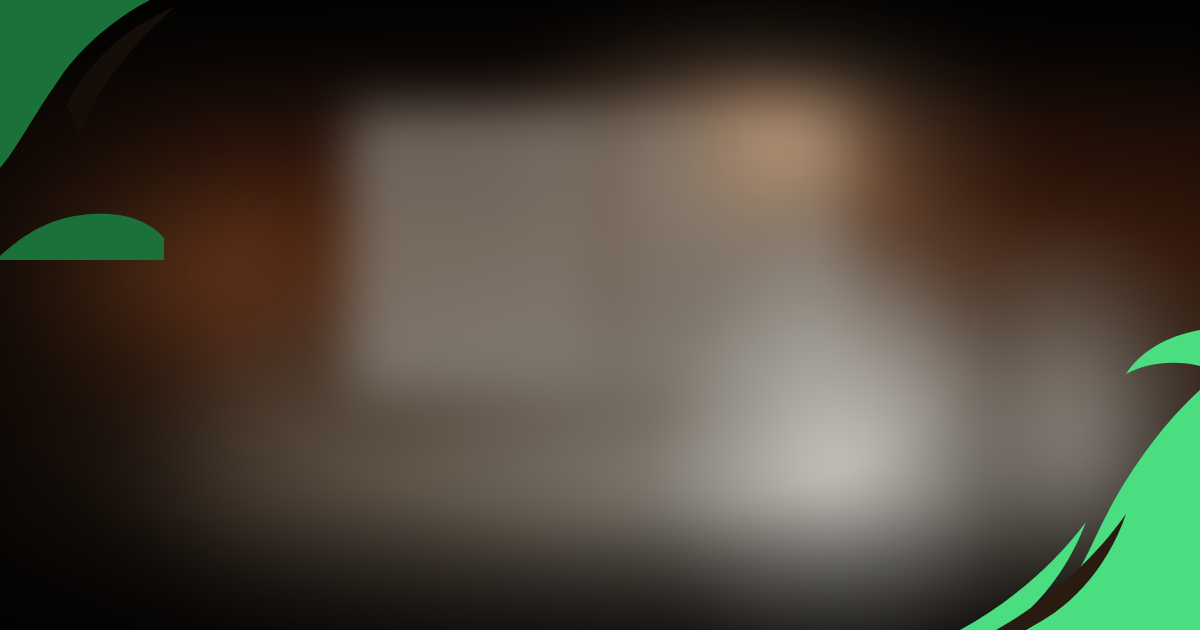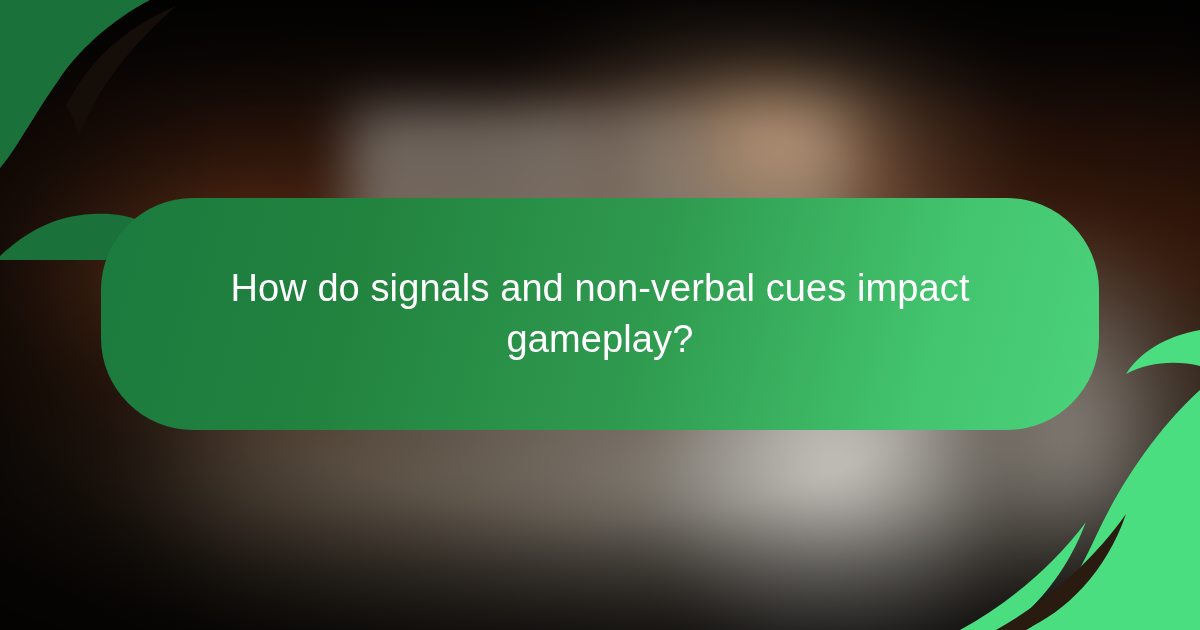--- a/index.html
+++ b/index.html
@@ -142,17 +142,14 @@
     <path d="M66,106 C88,62 124,28 176,6 C142,36 112,70 94,104 C88,116 82,128 78,138 C76,124 72,114 66,106 Z" fill="#150d08"></path>
   </svg>
 
   <svg class="corner-deco deco-br" viewBox="0 0 300 300">
     <path d="M300,60 C260,96 222,150 196,206 C170,262 150,288 126,300 L300,300 Z" fill="#4ade80"></path>
     <path d="M300,0 L300,36 C276,30 248,32 226,44 C240,22 266,6 300,0 Z" fill="#4ade80"></path>
     <path d="M60,300 C104,276 150,240 186,192 C166,244 136,278 104,300 Z" fill="#4ade80"></path>
     <path d="M96,300 C146,272 192,232 226,184 C206,242 166,282 124,300 Z" fill="#2a1b10"></path>
   </svg>
 
-  <div id="question-card">
-    <div id="question-text">How do signals and non-verbal cues impact gameplay?</div>
-  </div>
 
 </div>
 
 </body></html>

